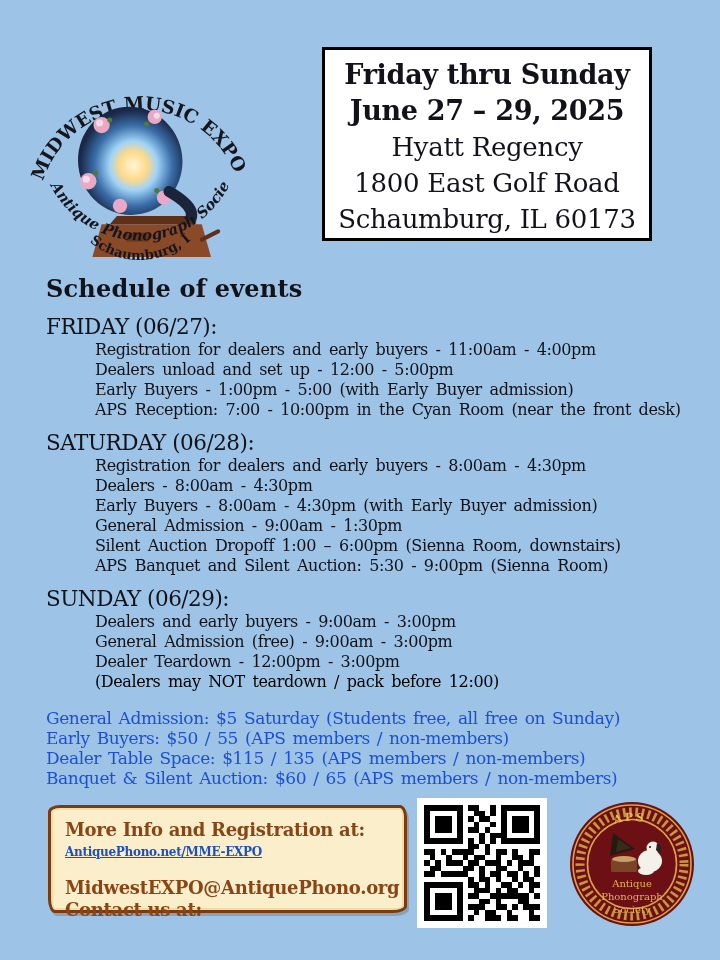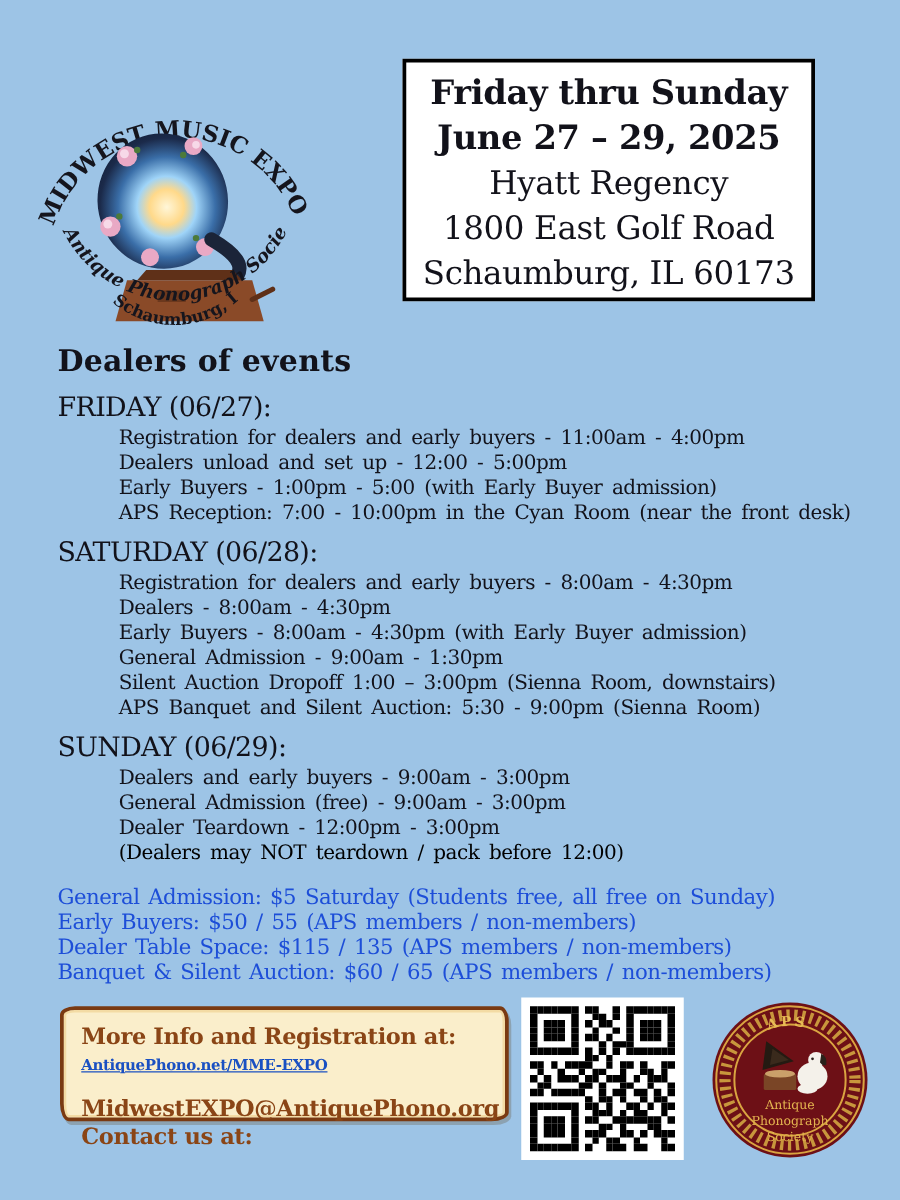--- a/index.html
+++ b/index.html
@@ -28,21 +28,21 @@
   .schedule { left:46px; top:274px; width:640px; }
   .schedule-title { font-size:24px; font-weight:bold; line-height:30px; letter-spacing:0.2px; }
   .day-heading { font-size:21.5px; line-height:26px; margin-top:10px; letter-spacing:-0.5px; white-space:nowrap; }
   .day-item { font-size:16px; line-height:20px; padding-left:49px; letter-spacing:-0.4px; word-spacing:3px; white-space:nowrap; }
   .day-item.note { color:#000000; }
   .pricing { margin-top:16px; }
   .price-line { font-size:17px; line-height:20px; color:#1d4ed8; letter-spacing:-0.4px; word-spacing:2px; white-space:nowrap; }
 
   
   .contact-box {
-    left:48px; top:805px; width:359px; height:92px; box-sizing:border-box;
+    left:48px; top:805px; width:359px; height:108px; box-sizing:border-box;
     background:#faeecb; border:3px solid #7a3a12;
     border-radius:12px 7px 14px 7px / 7px 12px 7px 14px;
     box-shadow:0 0 0 2px #f3dba4 inset, 2px 3px 0 rgba(90,60,20,.25);
     padding:11px 14px;
   }
   .contact-label { color:#8a4516; font-weight:bold; font-size:18px; line-height:22px; letter-spacing:-0.3px; white-space:nowrap; }
   .contact-link { color:#1a50c2; font-weight:bold; font-size:12px; line-height:22px; text-decoration:underline; letter-spacing:-0.3px; white-space:nowrap; display:inline-block; }
   .contact-gap { height:14px; }
 
   
@@ -107,33 +107,33 @@
 
 <div class="abs info-box">
   <div class="info-line bold">Friday thru Sunday</div>
   <div class="info-line bold">June 27 – 29, 2025</div>
   <div class="info-line">Hyatt Regency</div>
   <div class="info-line">1800 East Golf Road</div>
   <div class="info-line">Schaumburg, IL 60173</div>
 </div>
 
 <div class="abs schedule">
-  <div class="schedule-title">Dealers of events</div>
+  <div class="schedule-title">Schedule of events</div>
   <div>
       <div class="day-heading">FRIDAY (06/27):</div>
       <div class="day-item">Registration for dealers and early buyers - 11:00am - 4:00pm</div>
       <div class="day-item">Dealers unload and set up - 12:00 - 5:00pm</div>
       <div class="day-item">Early Buyers - 1:00pm - 5:00 (with Early Buyer admission)</div>
       <div class="day-item">APS Reception: 7:00 - 10:00pm in the Cyan Room (near the front desk)</div>
       <div class="day-heading">SATURDAY (06/28):</div>
       <div class="day-item">Registration for dealers and early buyers - 8:00am - 4:30pm</div>
       <div class="day-item">Dealers - 8:00am - 4:30pm</div>
       <div class="day-item">Early Buyers - 8:00am - 4:30pm (with Early Buyer admission)</div>
       <div class="day-item">General Admission - 9:00am - 1:30pm</div>
-      <div class="day-item">Silent Auction Dropoff 1:00 – 3:00pm (Sienna Room, downstairs)</div>
+      <div class="day-item">Silent Auction Dropoff 1:00 – 6:00pm (Sienna Room, downstairs)</div>
       <div class="day-item">APS Banquet and Silent Auction: 5:30 - 9:00pm (Sienna Room)</div>
       <div class="day-heading">SUNDAY (06/29):</div>
       <div class="day-item">Dealers and early buyers - 9:00am - 3:00pm</div>
       <div class="day-item">General Admission (free) - 9:00am - 3:00pm</div>
       <div class="day-item">Dealer Teardown - 12:00pm - 3:00pm</div>
       <div class="day-item note">(Dealers may NOT teardown / pack before 12:00)</div>
     </div>
   <div class="pricing">
       <div class="price-line">General Admission: $5 Saturday (Students free, all free on Sunday)</div>
       <div class="price-line">Early Buyers: $50 / 55 (APS members / non-members)</div>

